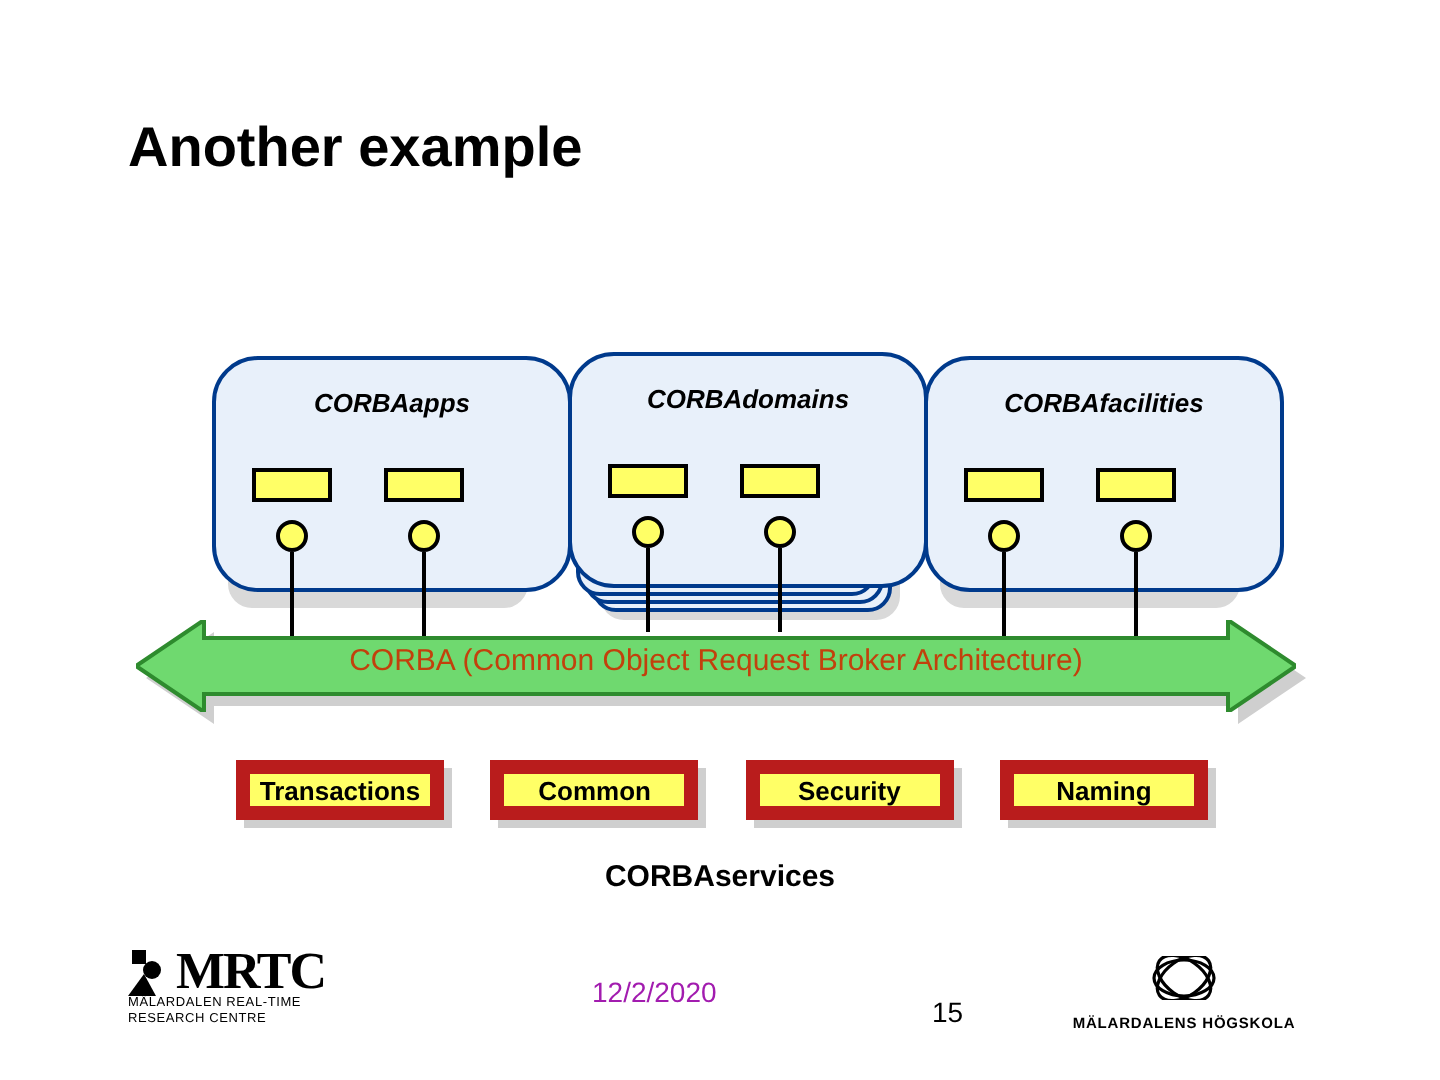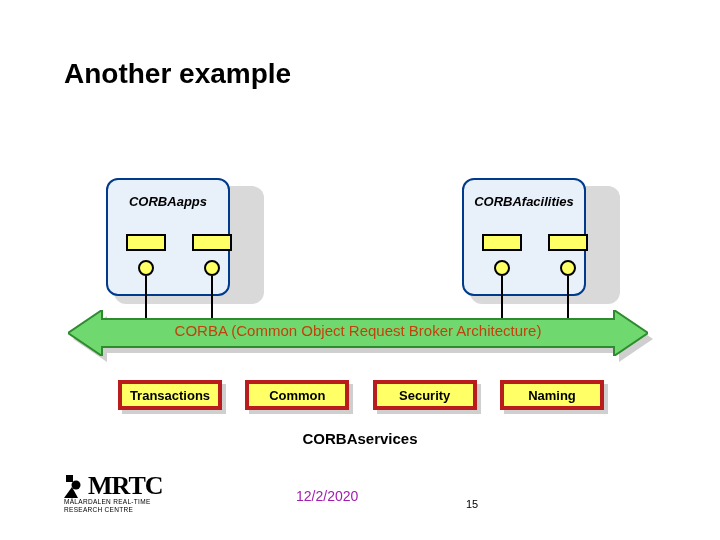--- a/index.html
+++ b/index.html
@@ -14,21 +14,21 @@
   .stackwrap { position: absolute; width: 154px; height: 124px; }
   .stackwrap.b0 { left: 0; top: 2px; }
   .stackwrap.b1 { left: 178px; top: 0; }
   .stackwrap.b2 { left: 356px; top: 2px; }
 
   .stackshadow { position: absolute; left: 8px; top: 8px; width: 150px; height: 118px; background: #d9d9d9; border-radius: 12px; }
   .stacklayer { position: absolute; width: 150px; height: 118px; background: #e8f0fa; border: 2px solid #003a8c; border-radius: 12px; }
   .b1 .stacklayer.l3 { left: 12px; top: 12px; }
   .b1 .stacklayer.l2 { left: 8px; top: 8px; }
   .b1 .stacklayer.l1 { left: 4px; top: 4px; }
-  .stackfront { position: absolute; left: 0; top: 0; width: 124px; height: 118px; background: #e8f0fa; border: 2px solid #003a8c; border-radius: 12px; }
+  .stackfront { position: absolute; left: 0; top: 0; width: 180px; height: 118px; background: #e8f0fa; border: 2px solid #003a8c; border-radius: 23px; }
 
   .boxlabel { position: absolute; top: 14px; left: 0; right: 0; text-align: center; font-size: 13px; font-weight: bold; font-style: italic; color: #000; }
 
   
   .uml { position: absolute; left: 18px; top: 54px; display:flex; gap: 24px; }
   .umlitem { position: relative; width: 42px; }
   .urect { position: absolute; left: 0; top: 0; width: 40px; height: 17px; background: #ffff66; border: 2px solid #000; }
   .ucircle { position: absolute; left: 12px; top: 26px; width: 16px; height: 16px; background: #ffff66; border: 2px solid #000; border-radius: 50%; }
   .ustem { position: absolute; left: 19px; top: 42px; width: 2px; height: 42px; background: #000; }
 
@@ -37,26 +37,26 @@
   .arrowshadow { position: absolute; left: 5px; top: 6px; width: 580px; height: 46px; }
   .arrow { position: absolute; left: 0; top: 0; width: 580px; height: 46px; }
   .arrow svg, .arrowshadow svg { width: 100%; height: 100%; display:block; }
 
   .arrowtext { position: absolute; left: 0; right: 0; top: 12px; text-align: center; font-size: 15px; color: #c2410c; }
 
   
   .services { position: absolute; left: 118px; top: 380px; width: 490px; height: 46px; display:flex; justify-content: space-between; }
   .svcwrap { position: relative; width: 108px; height: 34px; }
   .svcshadow { position: absolute; left: 4px; top: 4px; width: 104px; height: 30px; background: #cfcfcf; }
-  .svcbox { position: absolute; left: 0; top: 0; width: 104px; height: 30px; background: #ffff66; border: 4px solid #b91c1c; display:flex; align-items:center; justify-content:center; font-size: 13px; font-weight: bold; }
+  .svcbox { position: absolute; left: 0; top: 0; width: 104px; height: 30px; background: #ffff66; border: 7px solid #b91c1c; display:flex; align-items:center; justify-content:center; font-size: 13px; font-weight: bold; }
 
   .serviceslabel { position: absolute; left: 0; right: 0; top: 430px; text-align: center; font-size: 15px; font-weight: bold; }
 
   .date { position: absolute; left: 296px; top: 488px; font-size: 14px; color: #a21caf; }
-  .pagenum { position: absolute; left: 466px; top: 498px; font-size: 11px; color: #000; }
+  .pagenum { position: absolute; left: 466px; top: 498px; font-size: 14px; color: #000; }
 
   
   .mrtc { position: absolute; left: 64px; top: 474px; width: 160px; }
   .mrtc-top { display:flex; align-items:center; gap:6px; }
   .mrtc-m { font-family: Georgia, 'Times New Roman', serif; font-weight: bold; font-size: 26px; letter-spacing: -1px; line-height: 0.9; }
   .mrtc-sub { font-size: 6.5px; letter-spacing: 0.3px; line-height: 1.05; margin-top: 1px; }
   .mrtc-shapes { width: 18px; height: 24px; }
 
   
   .malar { position: absolute; right: 58px; top: 478px; width: 140px; text-align:center; }
@@ -86,20 +86,41 @@
             </div>
           <div class="umlitem">
               <div class="urect"></div>
               <div class="ucircle"></div>
               <div class="ustem"></div>
             </div>
         </div>
       </div>
     </div>
 
+    <div class="stackwrap b1">
+      <div class="stackshadow" style="left:16px;top:16px"></div>
+      <div class="stacklayer l3"></div>
+      <div class="stacklayer l2"></div>
+      <div class="stacklayer l1"></div>
+      <div class="stackfront">
+        <div class="boxlabel">CORBAdomains</div>
+        <div class="uml">
+          <div class="umlitem">
+              <div class="urect"></div>
+              <div class="ucircle"></div>
+              <div class="ustem"></div>
+            </div>
+          <div class="umlitem">
+              <div class="urect"></div>
+              <div class="ucircle"></div>
+              <div class="ustem"></div>
+            </div>
+        </div>
+      </div>
+    </div>
 
     <div class="stackwrap b2">
       <div class="stackshadow"></div>
       <div class="stackfront">
         <div class="boxlabel">CORBAfacilities</div>
         <div class="uml">
           <div class="umlitem">
               <div class="urect"></div>
               <div class="ucircle"></div>
               <div class="ustem"></div>
@@ -167,14 +188,22 @@
         <rect x="2" y="1" width="7" height="7" fill="#000"></rect>
         <circle cx="12" cy="11" r="4.5" fill="#000"></circle>
         <polygon points="0,24 8,13 14,24" fill="#000"></polygon>
       </svg>
       <div class="mrtc-m">MRTC</div>
     </div>
     <div class="mrtc-sub">MÄLARDALEN REAL-TIME</div>
     <div class="mrtc-sub">RESEARCH CENTRE</div>
   </div>
 
+  <div class="malar">
+    <svg class="malar-icon" width="34" height="22" viewBox="0 0 34 22">
+      <ellipse cx="17" cy="11" rx="15" ry="9" fill="none" stroke="#000" stroke-width="1.6"></ellipse>
+      <ellipse cx="17" cy="11" rx="15" ry="9" fill="none" stroke="#000" stroke-width="1.6" transform="rotate(35 17 11)"></ellipse>
+      <ellipse cx="17" cy="11" rx="15" ry="9" fill="none" stroke="#000" stroke-width="1.6" transform="rotate(-35 17 11)"></ellipse>
+    </svg>
+    <div class="malar-txt">MÄLARDALENS HÖGSKOLA</div>
+  </div>
 
 </div>
 
 </body></html>

